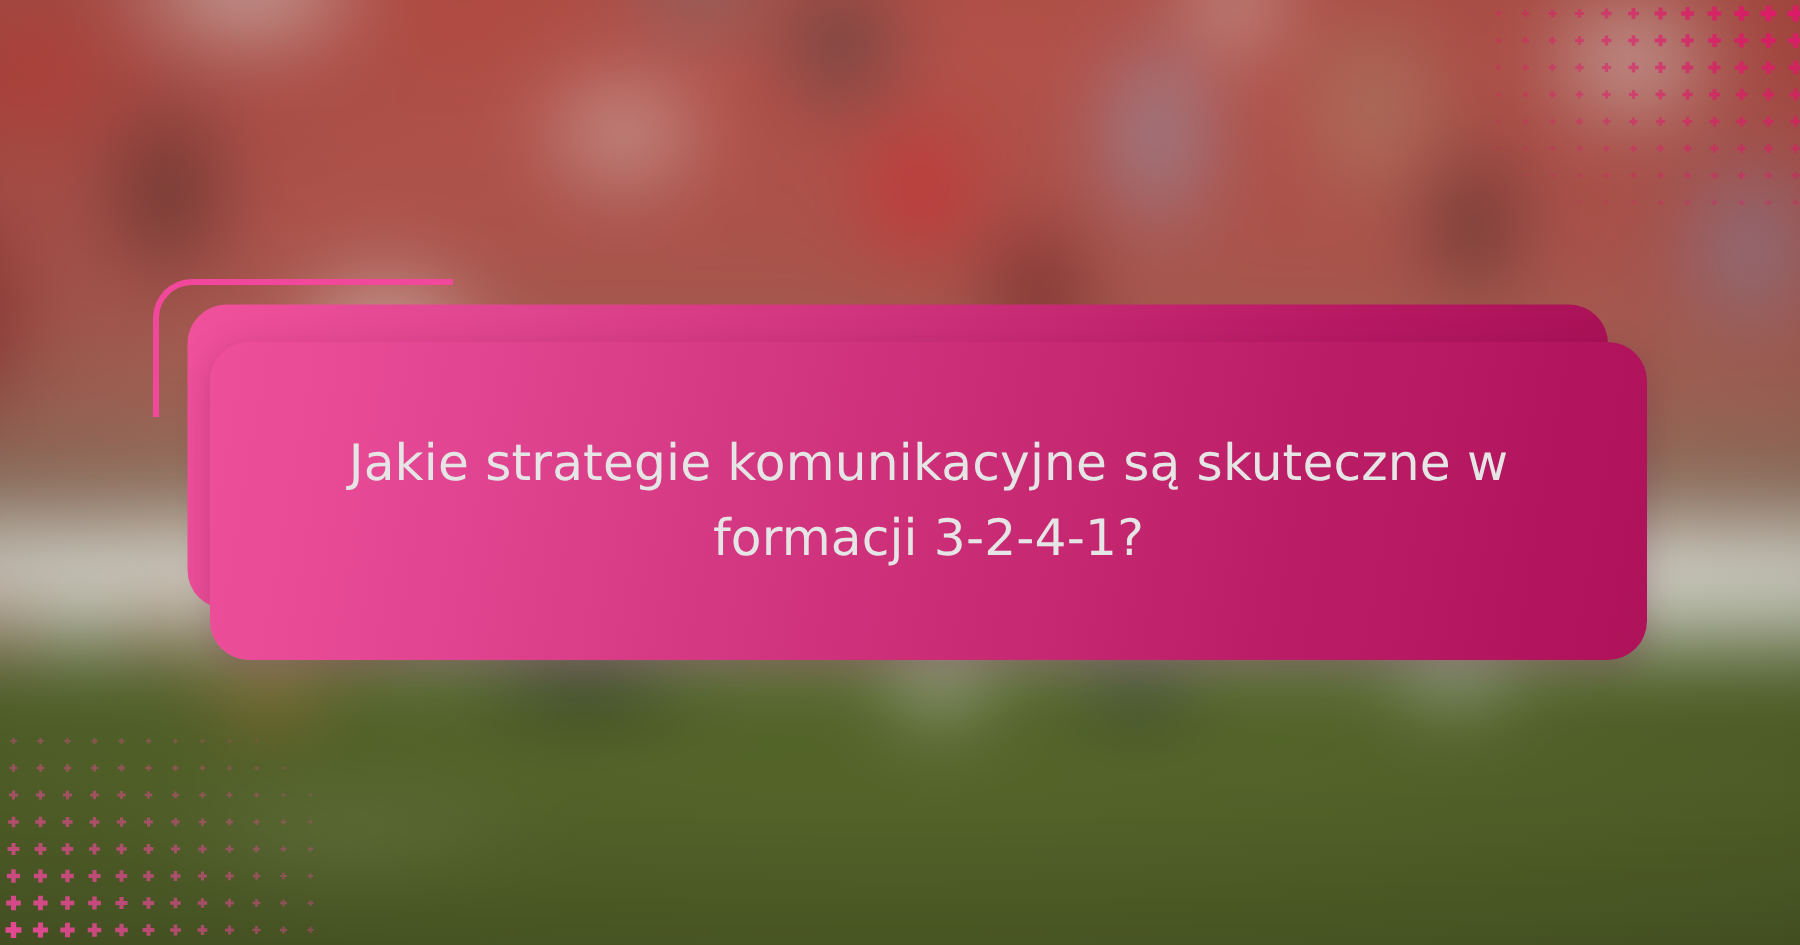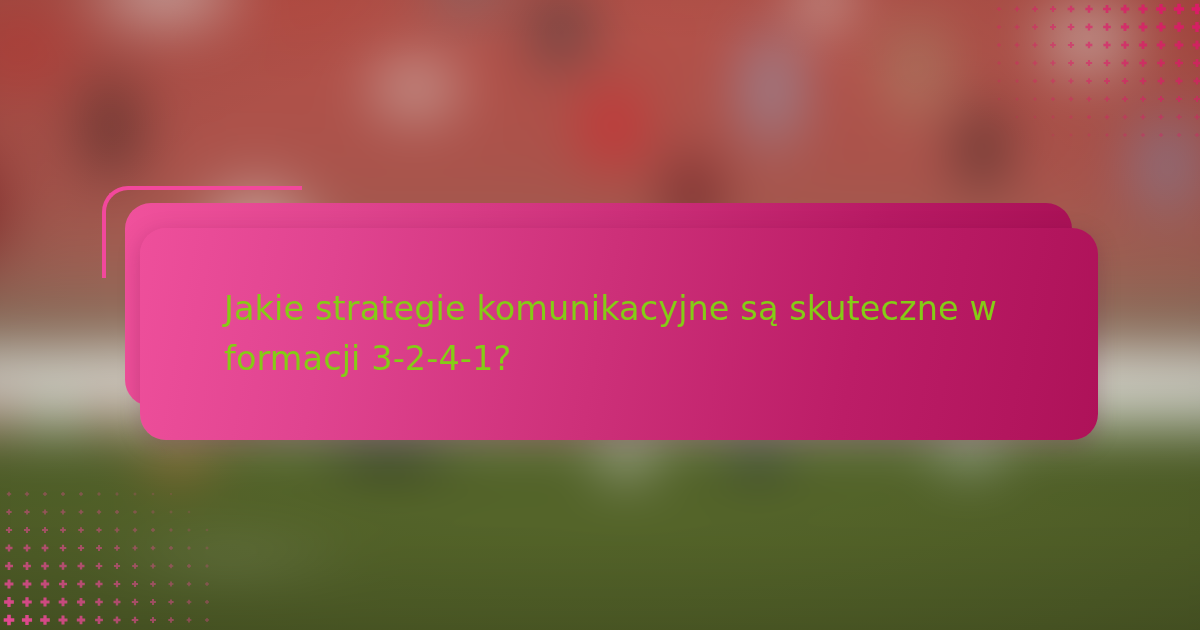--- a/index.html
+++ b/index.html
@@ -100,26 +100,26 @@
     background:linear-gradient(100deg,#ee4f9b 0%, #e04490 20%, #cd3079 48%, #bc1d67 74%, #ae1259 100%);
     box-shadow:0 6px 22px rgba(90,10,50,.25);
   }
   #headline-wrap {
     position:absolute;
     left:180px; top:236px; width:878px; height:196px;
     display:flex; align-items:center; justify-content:center;
     z-index:3;
   }
   #headline {
-    color:#84cc16;
+    color:#e5e5e5;
     font-family:"DejaVu Sans", sans-serif;
     font-weight:400;
     font-size:33.5px;
     line-height:1.48;
-    text-align:left;
+    text-align:center;
     letter-spacing:.1px;
     max-width:790px;
     text-rendering:optimizeLegibility;
   }
 </style>
 </head>
 <body>
 
 <div id="bg-photo">
   <div class="layer">

